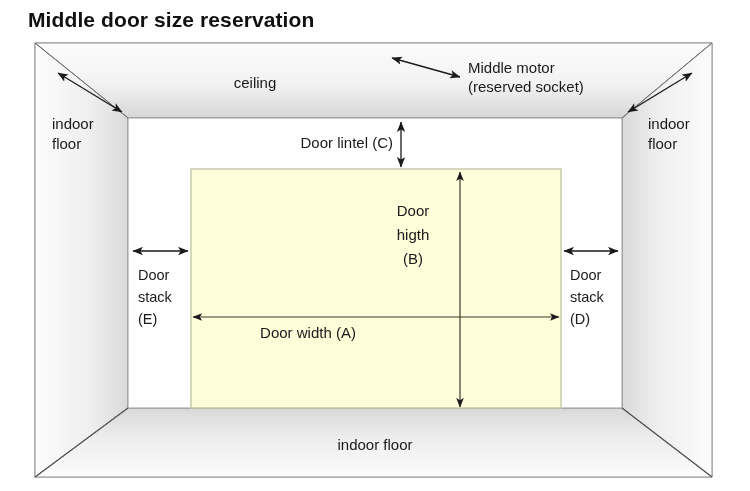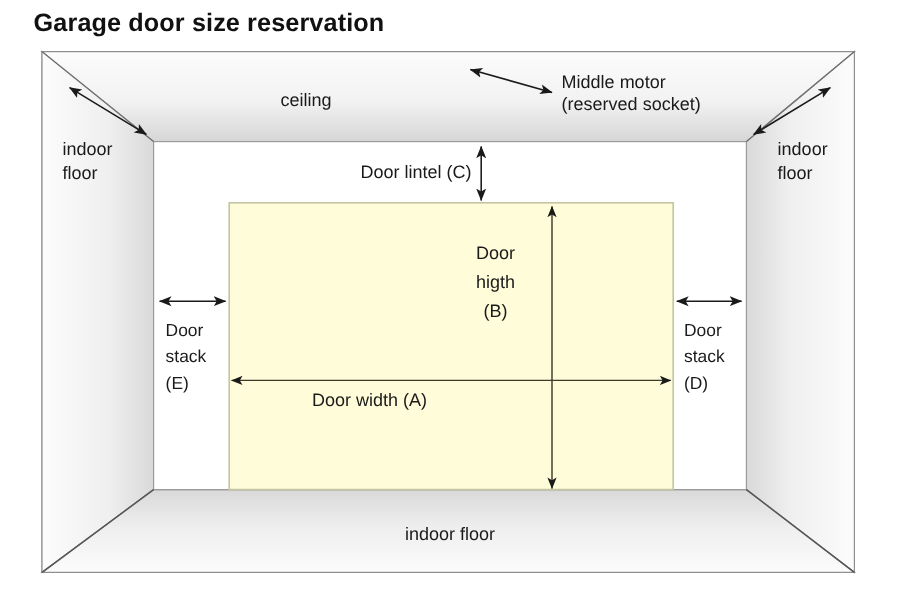--- a/index.html
+++ b/index.html
@@ -44,21 +44,21 @@
   }
   .lbl-small {
     font-size: 14.5px;
   }
 </style>
 </head>
 <body>
 
 <div id="root">
 
-  <div id="page-title">Garage door size reservation</div>
+  <div id="page-title">Middle door size reservation</div>
 
   <svg id="diagram" width="750" height="491" viewBox="0 0 750 491">
 
     <defs>
       <linearGradient id="gradCeiling" x1="0" y1="0" x2="0" y2="1">
         <stop offset="0%" stop-color="#fcfcfc"></stop>
         <stop offset="55%" stop-color="#f2f2f2"></stop>
         <stop offset="100%" stop-color="#d6d6d6"></stop>
       </linearGradient>
       <linearGradient id="gradLeftWall" x1="0" y1="0" x2="1" y2="0">

